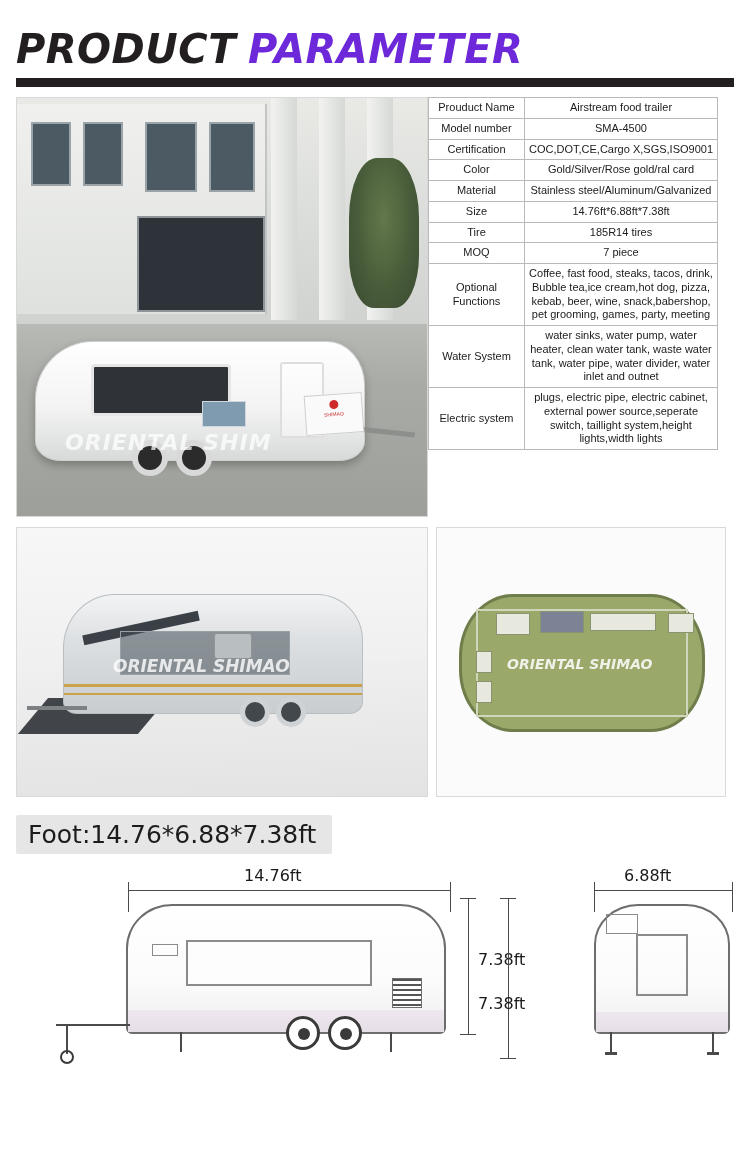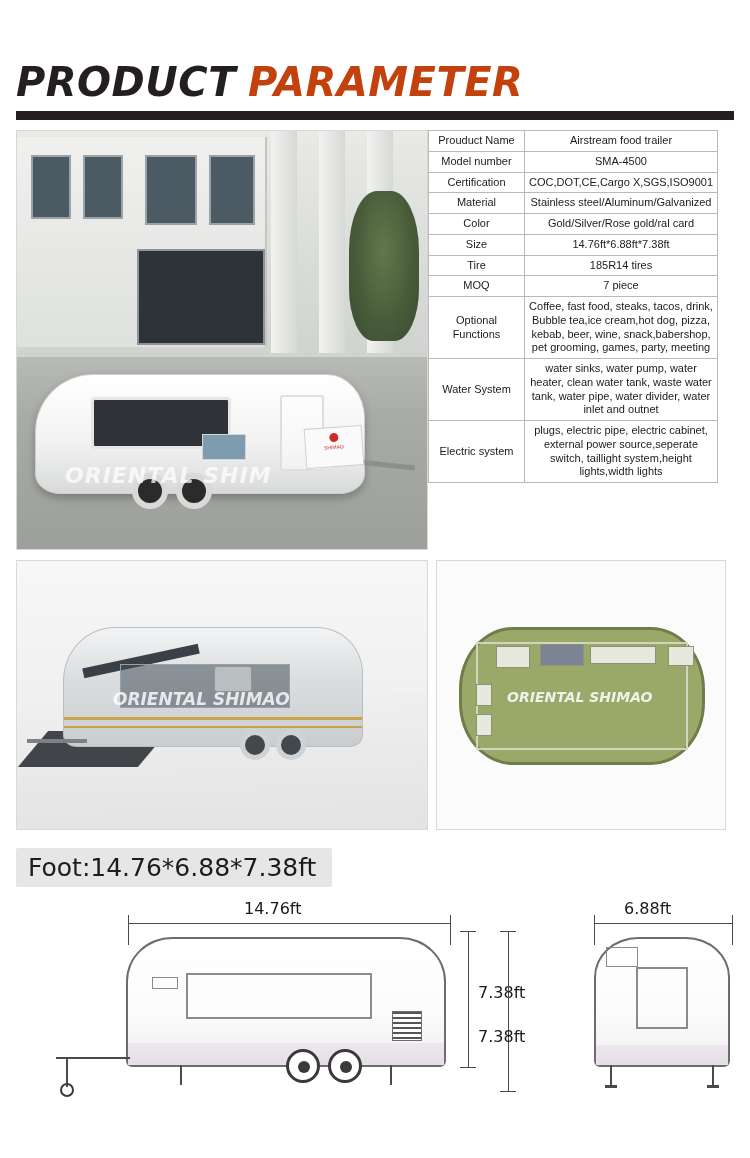--- a/index.html
+++ b/index.html
@@ -6,28 +6,28 @@
   html, body {
     margin: 0; padding: 0;
     width: 750px; height: 1158px;
     background: #ffffff;
     font-family: "Liberation Sans", sans-serif;
     overflow: hidden;
   }
   .page { position: relative; width: 750px; height: 1158px; background: #fff; }
 
   
-  .header { padding: 20px 16px 0 16px; }
+  .header { padding: 26px 16px 0 16px; }
   .title-row {
     display: flex; align-items: baseline; gap: 12px;
     font-size: 40px; font-weight: bold; letter-spacing: 0.5px;
     font-family: "DejaVu Sans", sans-serif;
   }
   .title-a { color: #231f20; font-style: italic; }
-  .title-b { color: #c2410c; font-style: italic; margin-top: 39px; }
+  .title-b { color: #6d28d9; font-style: italic; }
   .title-rule {
     height: 9px; background: #231f20; margin-top: 6px; width: 718px;
   }
 
   
   .sec1 {
     display: flex; gap: 0px; padding: 10px 16px 0 16px;
     align-items: flex-start;
   }
   .photo-wrap {
@@ -342,26 +342,26 @@
         </tr>
         <tr>
           <td class="k">Model number</td>
           <td class="v">SMA-4500</td>
         </tr>
         <tr>
           <td class="k">Certification</td>
           <td class="v">COC,DOT,CE,Cargo X,SGS,ISO9001</td>
         </tr>
         <tr>
+          <td class="k">Color</td>
+          <td class="v">Gold/Silver/Rose gold/ral card</td>
+        </tr>
+        <tr>
           <td class="k">Material</td>
           <td class="v">Stainless steel/Aluminum/Galvanized</td>
-        </tr>
-        <tr>
-          <td class="k">Color</td>
-          <td class="v">Gold/Silver/Rose gold/ral card</td>
         </tr>
         <tr>
           <td class="k">Size</td>
           <td class="v">14.76ft*6.88ft*7.38ft</td>
         </tr>
         <tr>
           <td class="k">Tire</td>
           <td class="v">185R14 tires</td>
         </tr>
         <tr>

